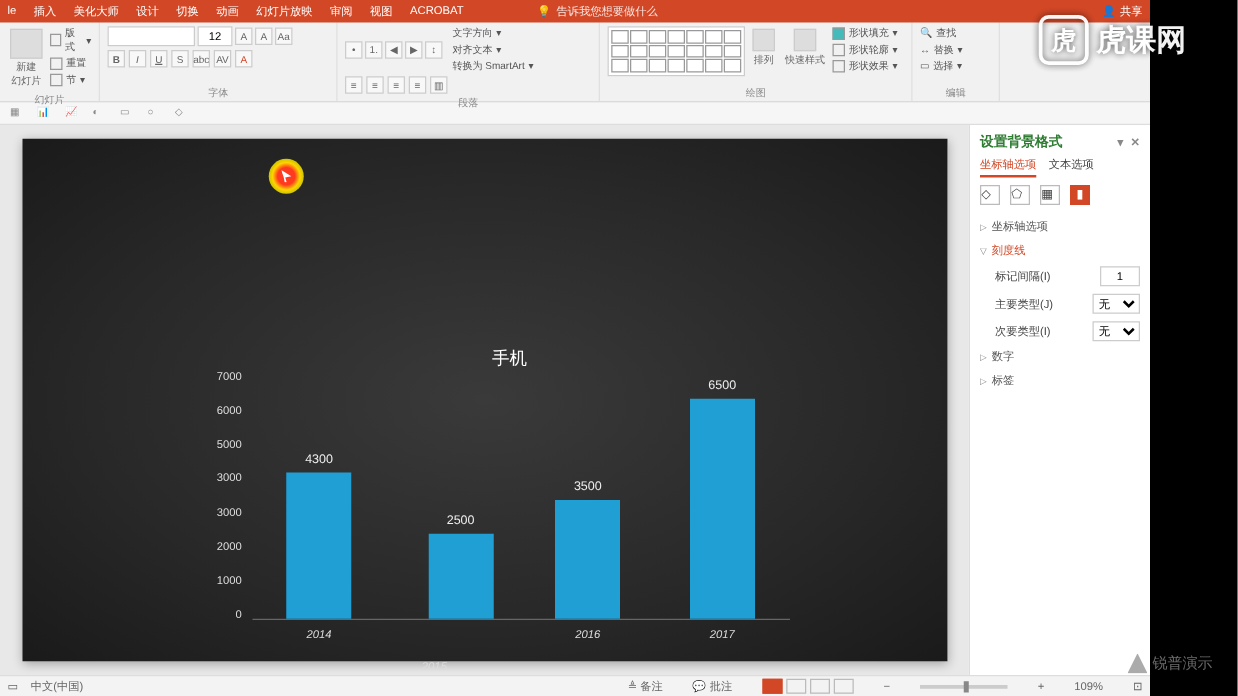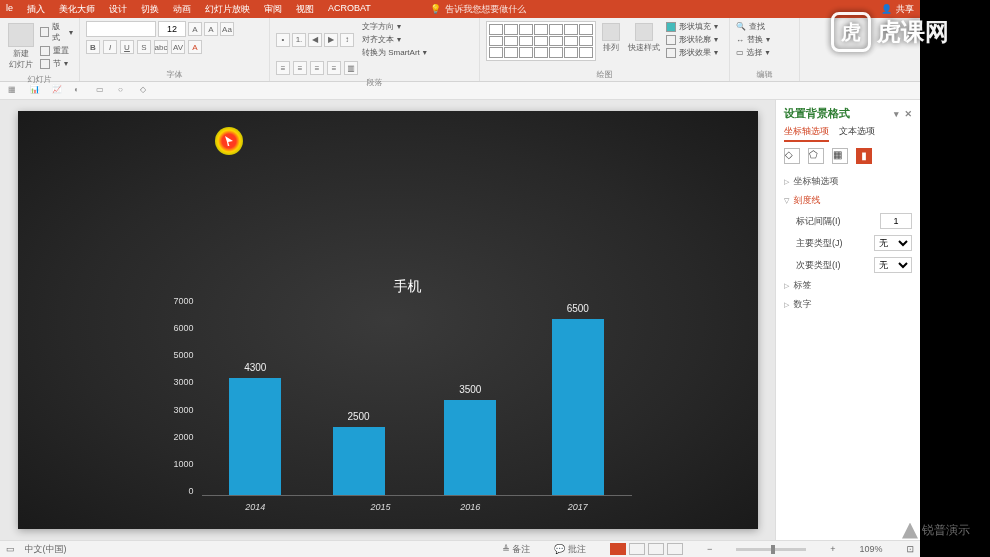--- a/index.html
+++ b/index.html
@@ -259,32 +259,32 @@
               <div class="y-tick" style="bottom: 76.4286px;">3000</div>
               <div class="y-tick" style="bottom: 103.571px;">3000</div>
               <div class="y-tick" style="bottom: 130.714px;">5000</div>
               <div class="y-tick" style="bottom: 157.857px;">6000</div>
               <div class="y-tick" style="bottom: 185px;">7000</div>
             </div>
           <div class="plot">
               <div class="bar" style="left: 27.75px; height: 116.714px; width: 52px;">
                 <div class="bar-label">4300</div>
               </div>
-              <div class="bar" style="left: 131px; height: 67.8571px; width: 52px;">
+              <div class="bar" style="left: 141px; height: 67.8571px; width: 52px;">
                 <div class="bar-label">2500</div>
               </div>
               <div class="bar" style="left: 242.75px; height: 95px; width: 52px;">
                 <div class="bar-label">3500</div>
               </div>
               <div class="bar" style="left: 350.25px; height: 176.429px; width: 52px; padding-left: 45px;">
                 <div class="bar-label">6500</div>
               </div>
             </div>
         <div class="x-label" style="left: 61.75px;">2014</div>
-            <div class="x-label" style="left: 187px;">2015</div>
+            <div class="x-label" style="left: 154px; margin-top: 26px;">2015</div>
             <div class="x-label" style="left: 276.75px;">2016</div>
             <div class="x-label" style="left: 384.25px;">2017</div>
           </div>
       </div>
     </div>
 
     <div class="format-pane">
       <div class="fp-title">
         <span>设置背景格式</span>
         <div class="fp-close">
@@ -309,22 +309,22 @@
         <input class="fp-input" value="1" style="">
       </div>
       <div class="fp-row">
         <span>主要类型(J)</span>
         <select class="fp-sel"><option>无</option></select>
       </div>
       <div class="fp-row">
         <span>次要类型(I)</span>
         <select class="fp-sel"><option>无</option></select>
       </div>
+      <div class="fp-section">数字</div>
       <div class="fp-section">标签</div>
-      <div class="fp-section">数字</div>
     </div>
   </div>
 
   <div class="statusbar">
     <div style="display:flex;gap:10px;align-items:center">
       <span>▭</span>
       <span>中文(中国)</span>
     </div>
     <div class="sb-right">
       <span>≜ <span>备注</span></span>

